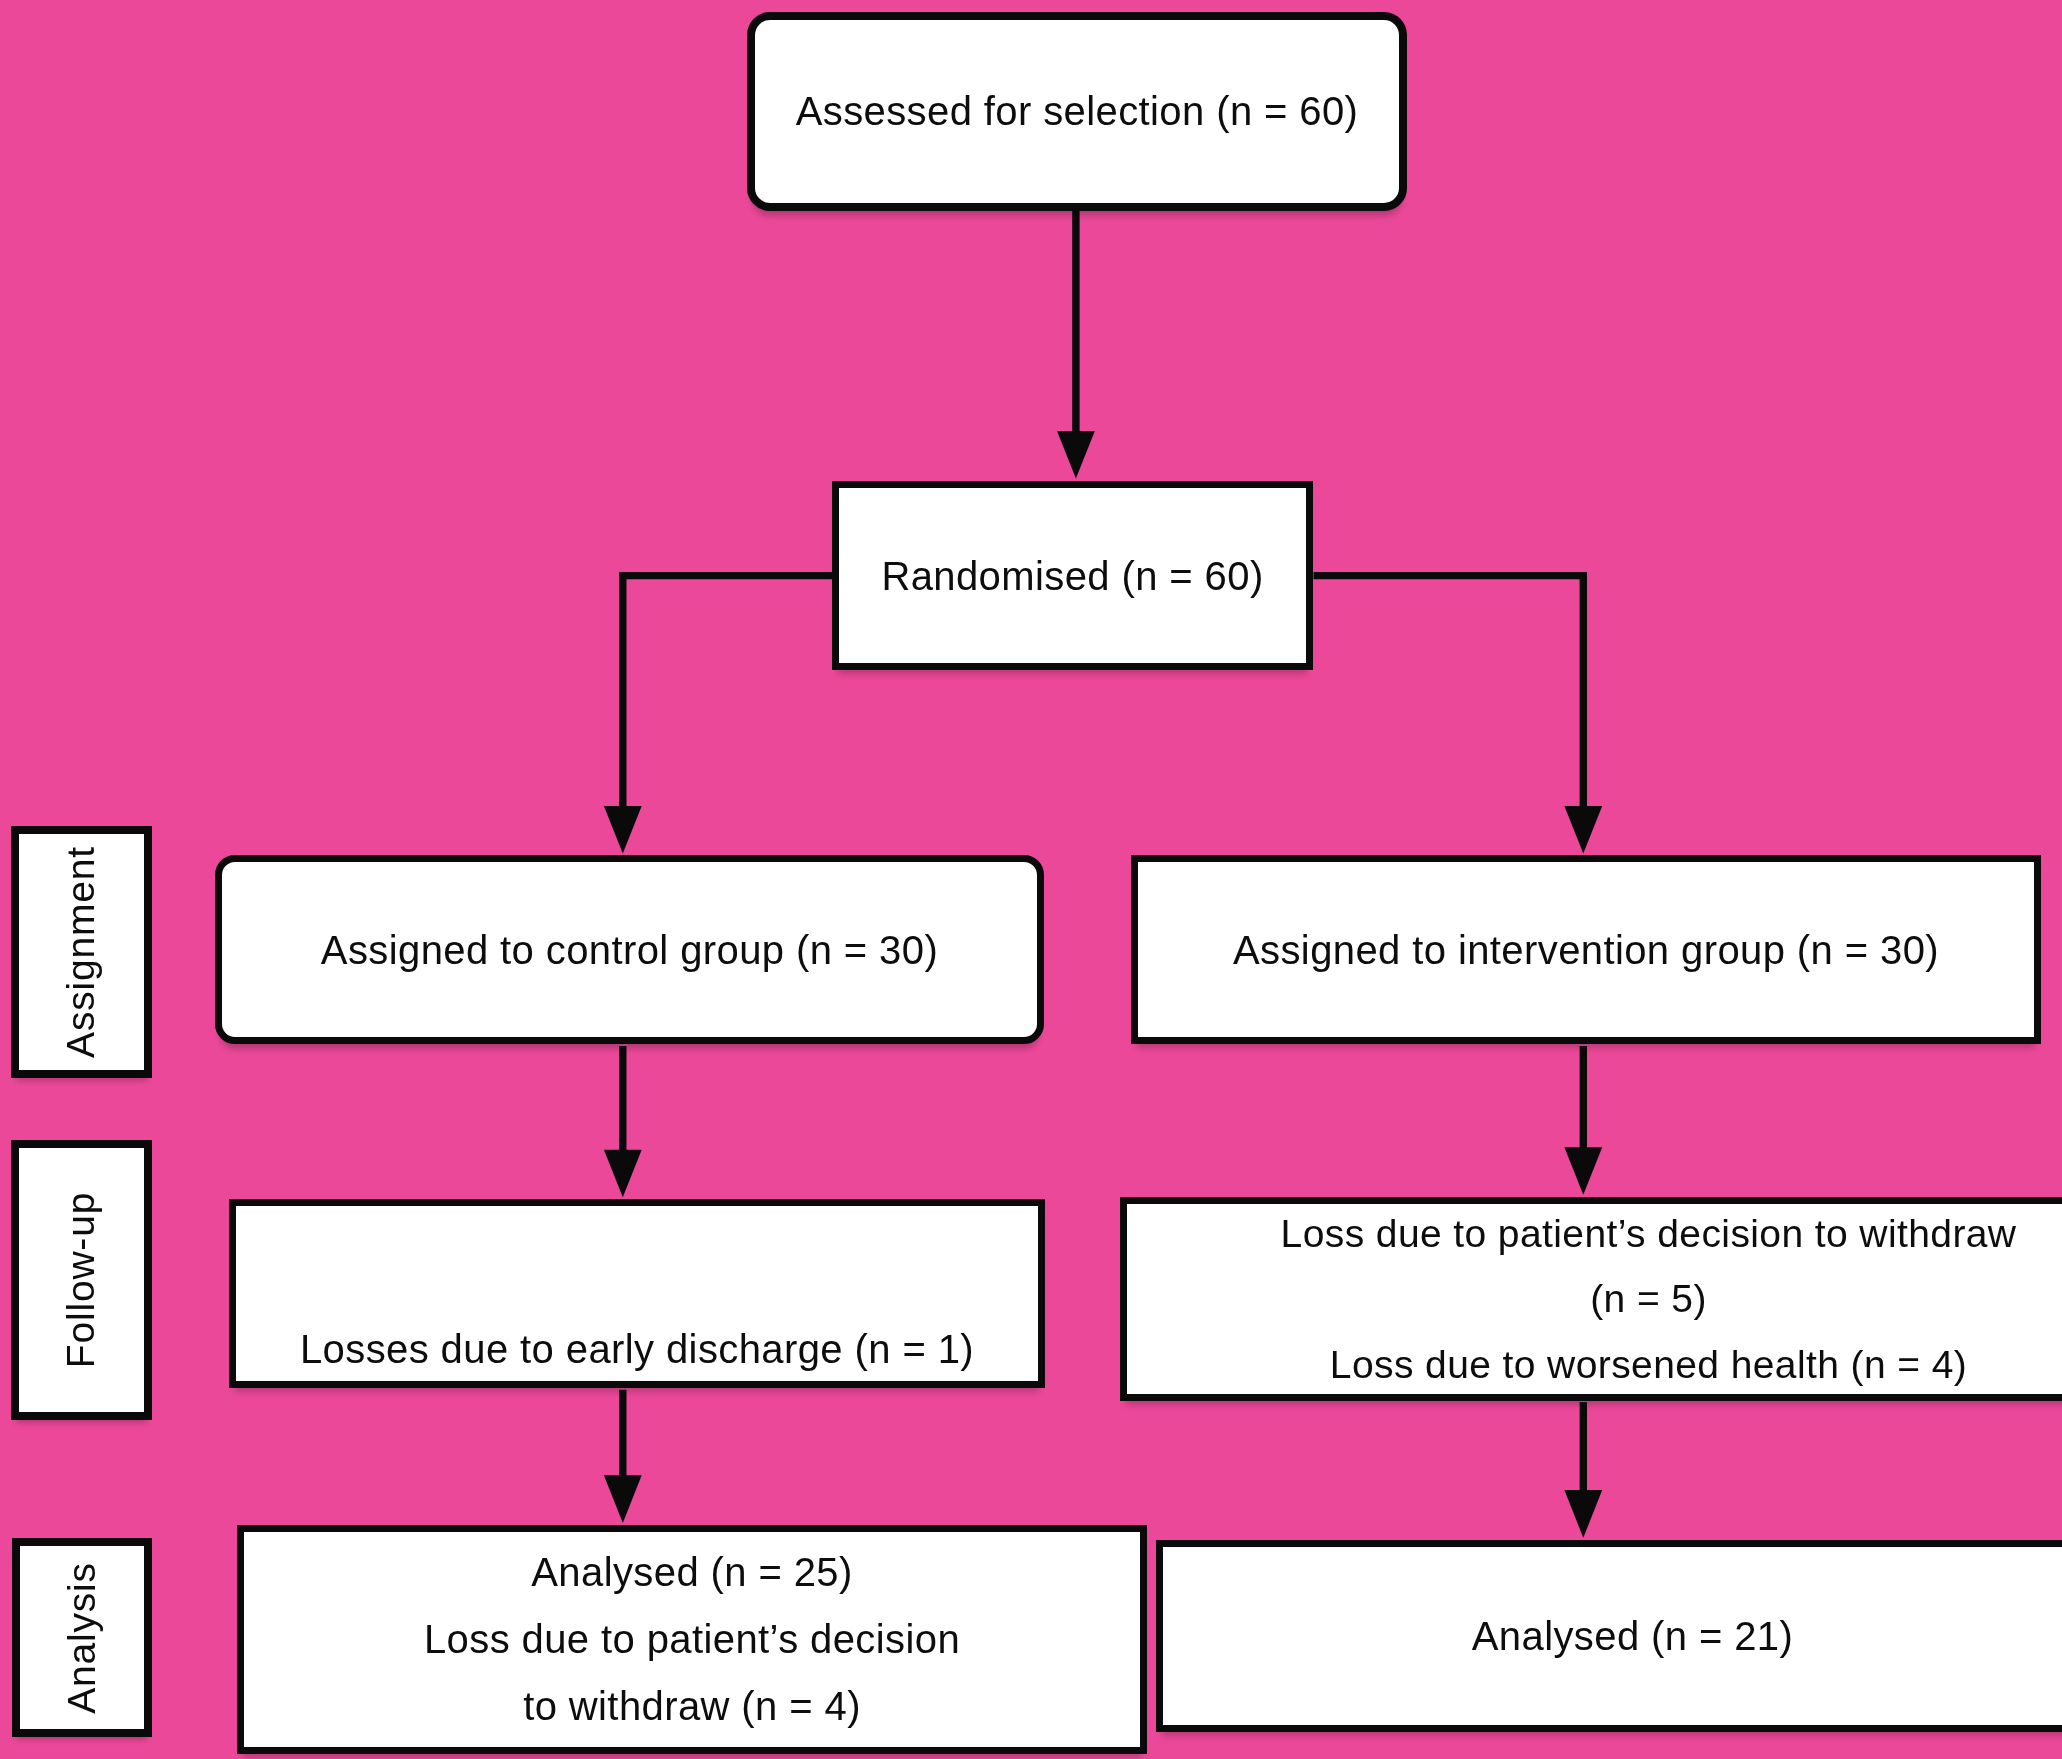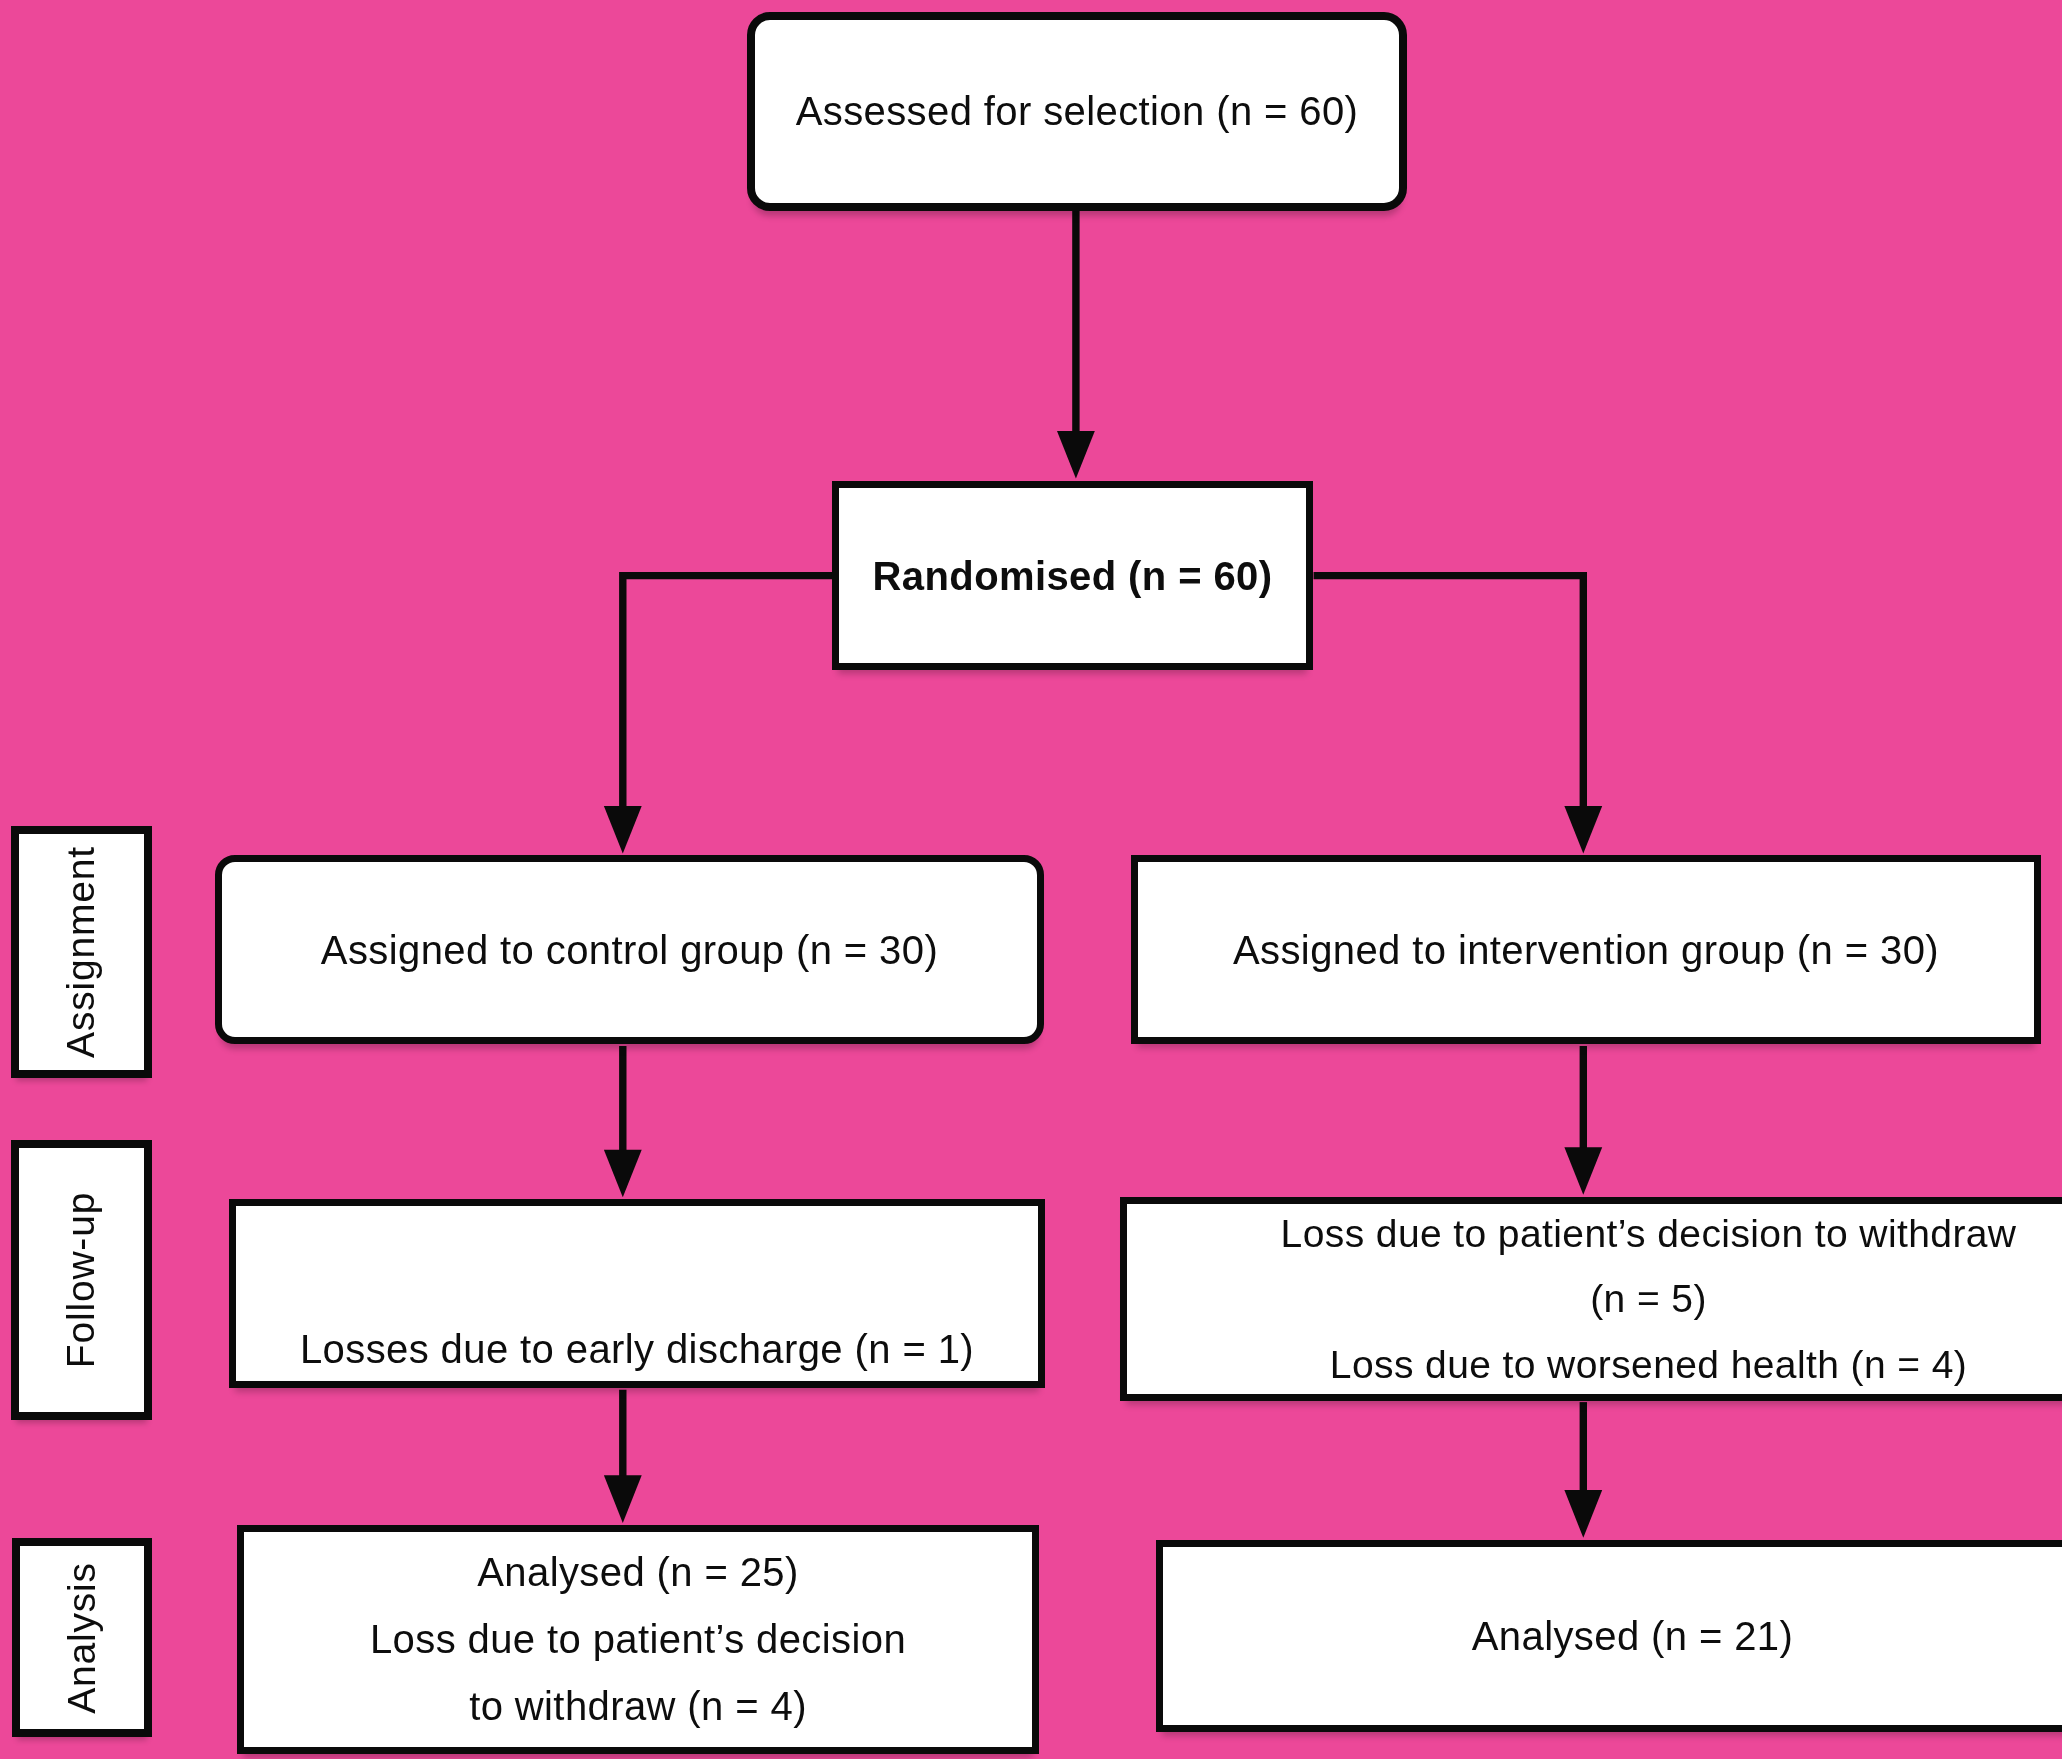--- a/index.html
+++ b/index.html
@@ -37,26 +37,26 @@
     line-height: 1.6;
     letter-spacing: 0.4px;
     box-shadow: 0 10px 6.6px -5.8px rgba(0,0,0,0.22);
   }
   .box .ln { white-space: nowrap; }
   #box-assessed {
     left: 747px; top: 11.5px; width: 660px; height: 199px;
     border-width: 8.2px;
     border-radius: 23px;
   }
-  #box-randomised  { left: 832px; top: 481px;  width: 481px;  height: 189px; font-weight: bold; }
+  #box-randomised  { left: 832px; top: 481px;  width: 481px;  height: 189px; }
   #box-control     { left: 215px;  top: 855px; width: 829px; height: 189px; border-radius: 20px; }
   #box-intervention{ left: 1131px; top: 855px; width: 910px; height: 189px; }
   #box-followup-control      { left: 229px;  top: 1199px; width: 816px;  height: 189px; justify-content: flex-end; }
   #box-followup-intervention { left: 1120px; top: 1197px; width: 1057px; height: 204px; font-size: 39px; line-height: 1.68; }
-  #box-analysis-control      { left: 237px;  top: 1525px; width: 802px;  height: 229px; line-height: 1.68; }
+  #box-analysis-control      { left: 237px;  top: 1525px; width: 910px;  height: 229px; line-height: 1.68; }
   #box-analysis-intervention { left: 1156px; top: 1540px; width: 953px; height: 192px; }
   .stage {
     position: absolute;
     box-sizing: border-box;
     background: #ffffff;
     border: 8.2px solid #0a0a0a;
     box-shadow: 0 8.2px 5.8px -5px rgba(0,0,0,0.22);
   }
   #stage-assignment { left: 10.7px; top: 826px; width: 141px; height: 252px; }
   #stage-followup   { left: 10.7px; top: 1140px; width: 141px; height: 280px; }

